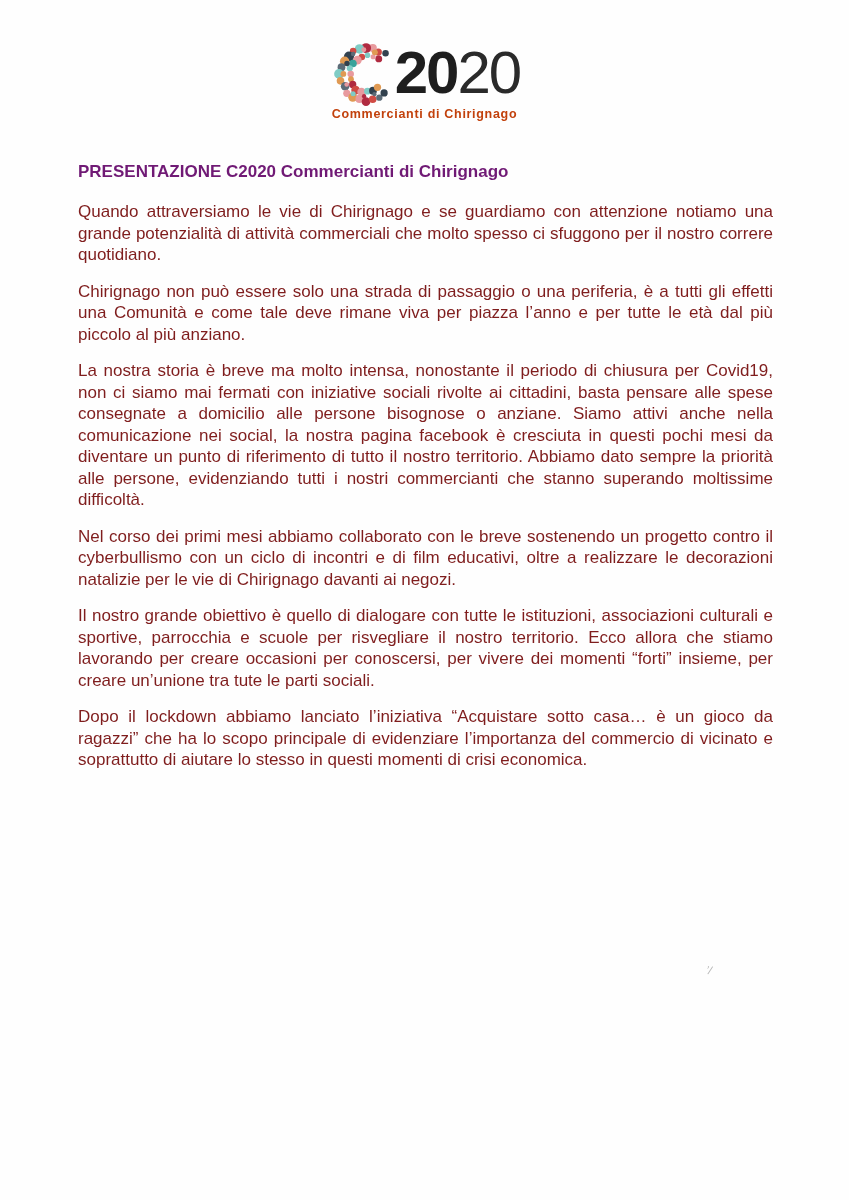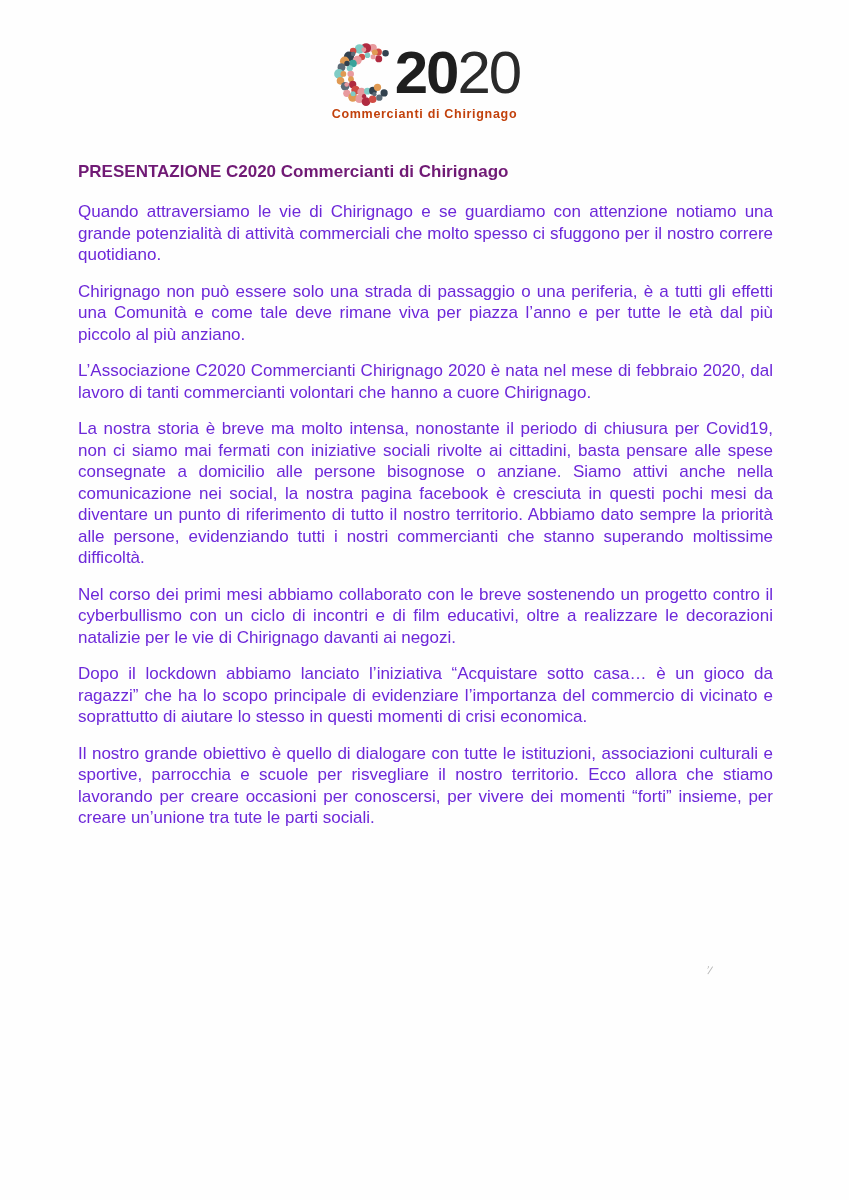--- a/index.html
+++ b/index.html
@@ -66,21 +66,21 @@
     font-size: 17px;
     font-weight: bold;
     color: #701a75;
     margin: 0 0 19px 0;
   }
   .doc p {
     font-size: 17px;
     line-height: 21.5px;
     text-align: justify;
     margin: 0 0 15px 0;
-    color: #6d28d9;
+    color: #7f1d1d;
   }
   
   .artifact {
     position: absolute;
     left: 706px;
     top: 964px;
     font-size: 11px;
     color: #8f8f8f;
     opacity: 0.65;
     transform: rotate(8deg);
@@ -143,22 +143,21 @@
       </svg>
       <div class="logo-year"><span class="bold">20</span><span class="light">20</span></div>
     </div>
     <div class="logo-subtitle">Commercianti di Chirignago</div>
   </div>
 
   <div class="doc">
     <div class="doc-title">PRESENTAZIONE C2020 Commercianti di Chirignago</div>
     <p>Quando attraversiamo le vie di Chirignago e se guardiamo con attenzione notiamo una grande potenzialità di attività commerciali che molto spesso ci sfuggono per il nostro correre quotidiano.</p>
     <p>Chirignago non può essere solo una strada di passaggio o una periferia, è a tutti gli effetti una Comunità e come tale deve rimane viva per piazza l’anno e per tutte le età dal più piccolo al più anziano.</p>
-    <p>L’Associazione C2020 Commercianti Chirignago 2020 è nata nel mese di febbraio 2020, dal lavoro di tanti commercianti volontari che hanno a cuore Chirignago.</p>
     <p>La nostra storia è breve ma molto intensa, nonostante il periodo di chiusura per Covid19, non ci siamo mai fermati con iniziative sociali rivolte ai cittadini, basta pensare alle spese consegnate a domicilio alle persone bisognose o anziane. Siamo attivi anche nella comunicazione nei social, la nostra pagina facebook è cresciuta in questi pochi mesi da diventare un punto di riferimento di tutto il nostro territorio. Abbiamo dato sempre la priorità alle persone, evidenziando tutti i nostri commercianti che stanno superando moltissime difficoltà.</p>
     <p>Nel corso dei primi mesi abbiamo collaborato con le breve sostenendo un progetto contro il cyberbullismo con un ciclo di incontri e di film educativi, oltre a realizzare le decorazioni natalizie per le vie di Chirignago davanti ai negozi.</p>
+    <p>Il nostro grande obiettivo è quello di dialogare con tutte le istituzioni, associazioni culturali e sportive, parrocchia e scuole per risvegliare il nostro territorio. Ecco allora che stiamo lavorando per creare occasioni per conoscersi, per vivere dei momenti “forti” insieme, per creare un’unione tra tute le parti sociali.</p>
     <p>Dopo il lockdown abbiamo lanciato l’iniziativa “Acquistare sotto casa… è un gioco da ragazzi” che ha lo scopo principale di evidenziare l’importanza del commercio di vicinato e soprattutto di aiutare lo stesso in questi momenti di crisi economica.</p>
-    <p>Il nostro grande obiettivo è quello di dialogare con tutte le istituzioni, associazioni culturali e sportive, parrocchia e scuole per risvegliare il nostro territorio. Ecco allora che stiamo lavorando per creare occasioni per conoscersi, per vivere dei momenti “forti” insieme, per creare un’unione tra tute le parti sociali.</p>
   </div>
 
   <div class="artifact">’/</div>
 
 </div>
 
 </body></html>

